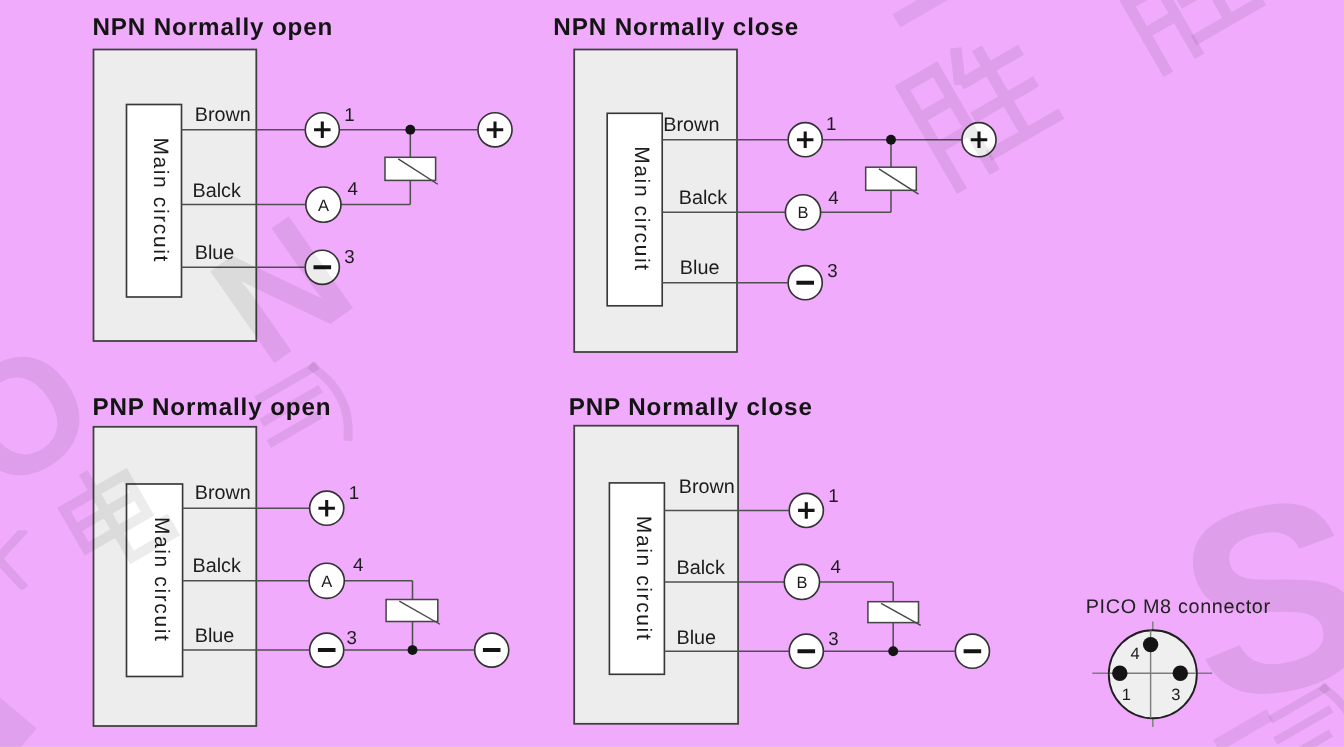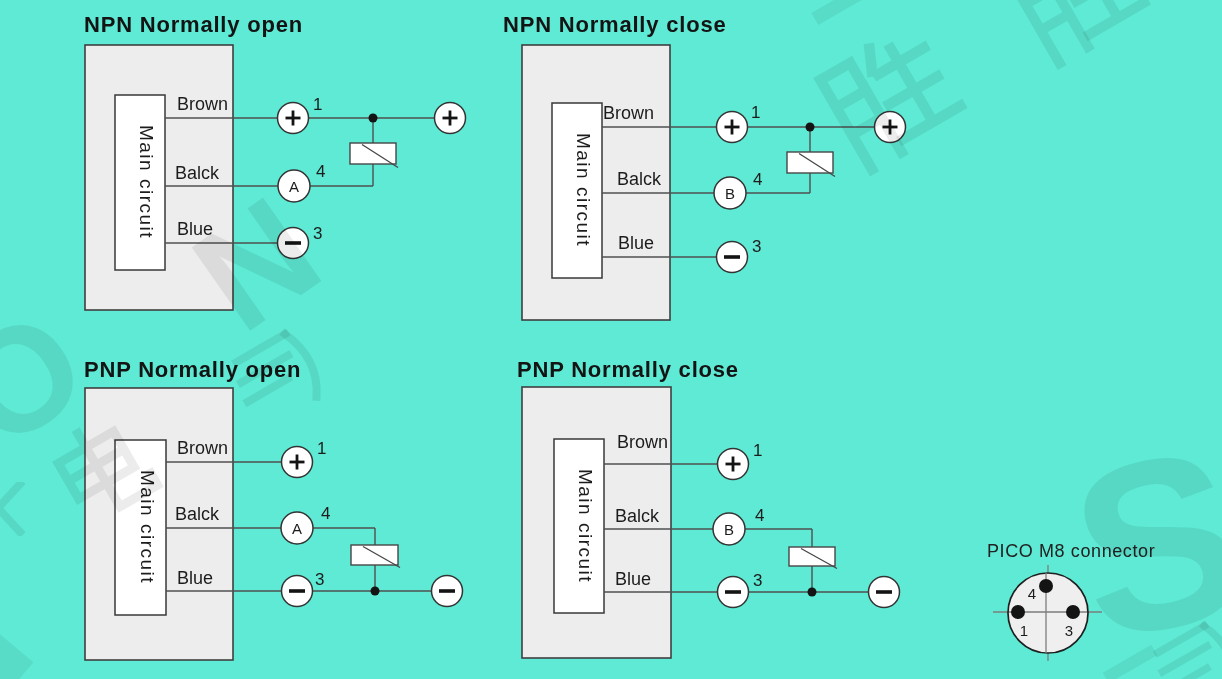--- a/index.html
+++ b/index.html
@@ -1,18 +1,18 @@
 <!DOCTYPE html>
 <html><head>
 <meta charset="utf-8">
 <style>
   html,body { margin:0; padding:0; background:#fff; }
   #canvas {
     position:relative; width:1222px; height:679px;
-    background:#5eead4; overflow:hidden;
+    background:#f0abfc; overflow:hidden;
     font-family:"Liberation Sans","DejaVu Sans",sans-serif;
   }
   svg { font-family:"Liberation Sans","DejaVu Sans",sans-serif; }
   .diag, .conn { position:absolute; }
 
   
   .gbox  { fill:#ededed; stroke:#3f3f3f; stroke-width:1.6; }
   .wbox  { fill:#ffffff; stroke:#383838; stroke-width:1.5; }
   .wire  { stroke:#4f4f4f; stroke-width:1.4; fill:none; }
   .relay { fill:#ffffff; stroke:#464646; stroke-width:1.4; }

